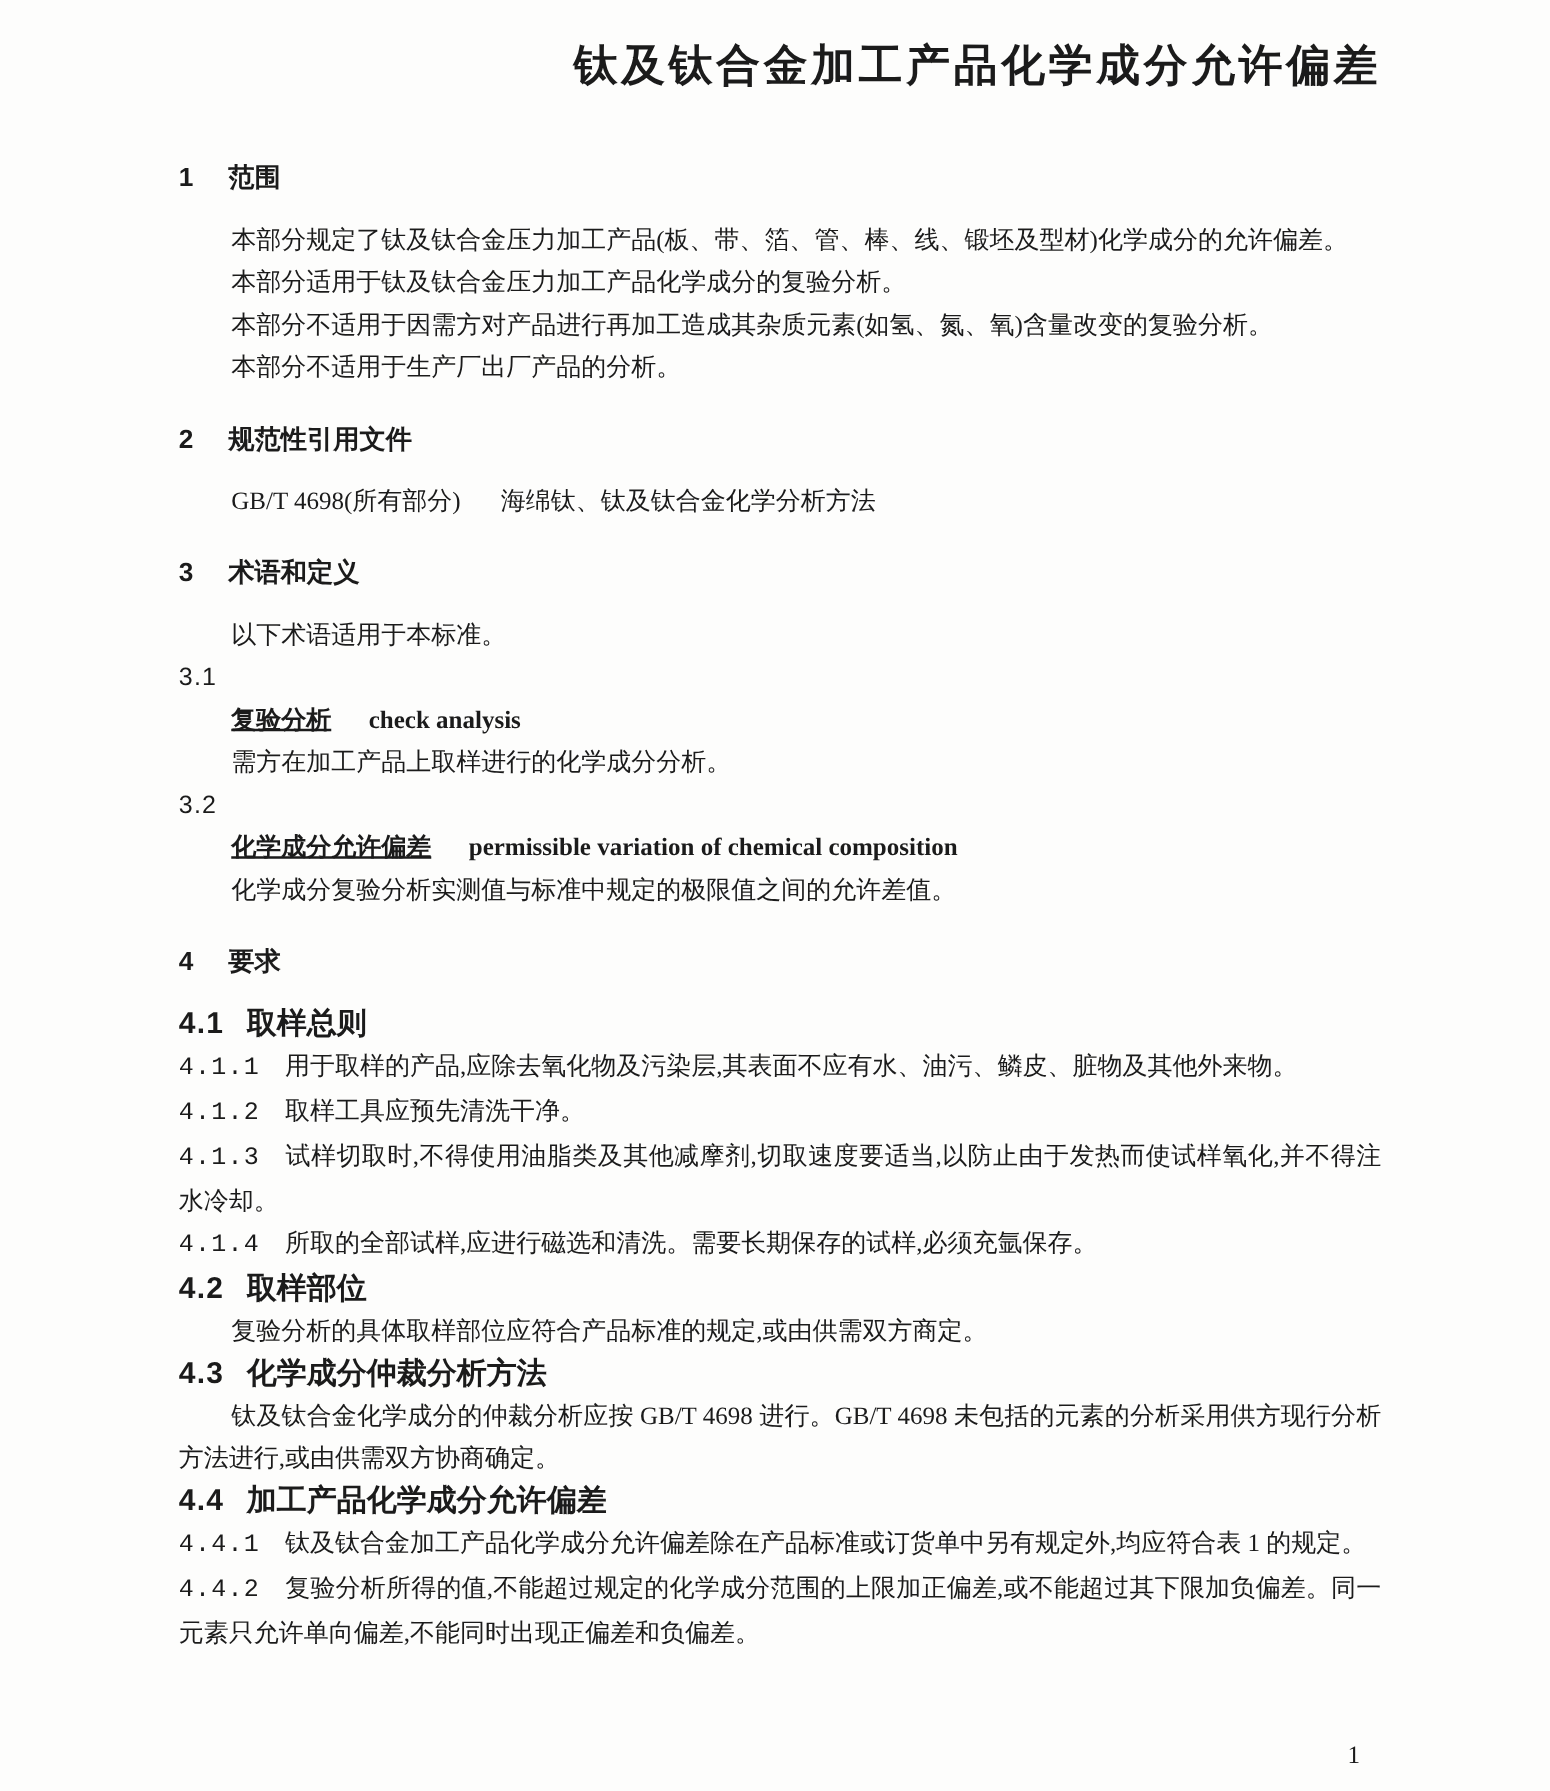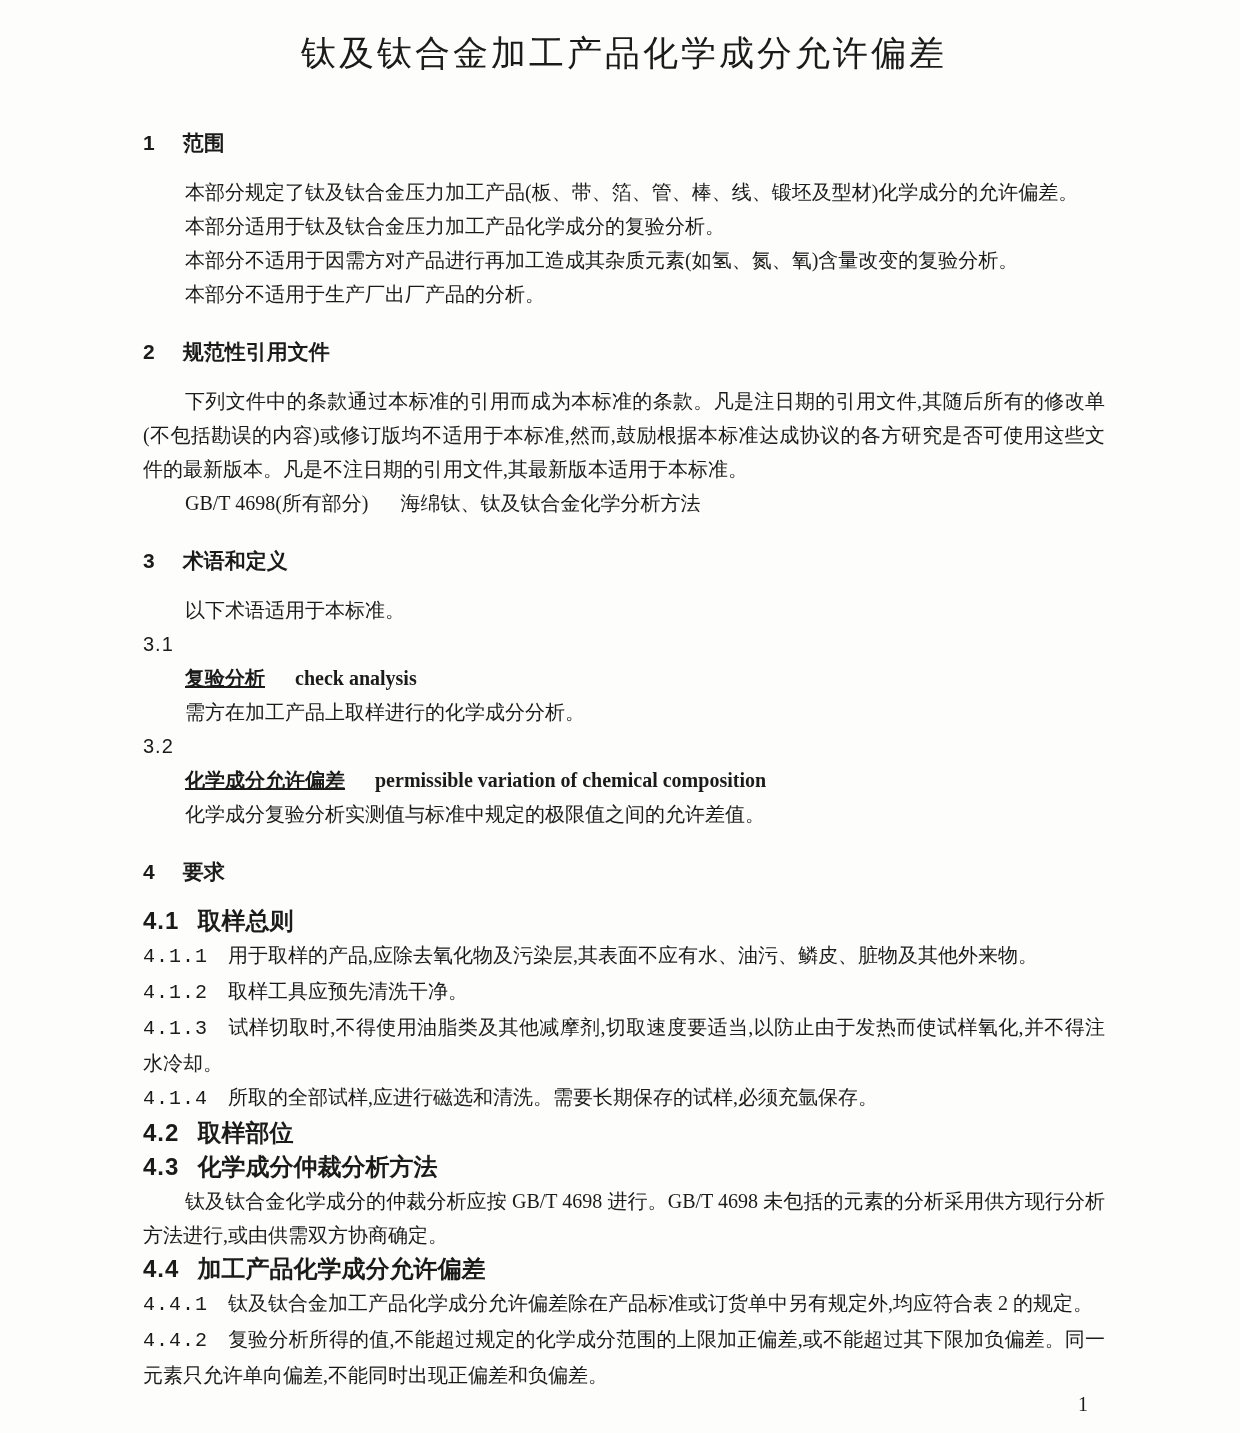--- a/index.html
+++ b/index.html
@@ -10,24 +10,24 @@
     box-sizing: border-box;
     background: #fdfdfc;
     color: #1b1b1b;
     font-family: "Liberation Serif", "DejaVu Serif", serif;
     font-size: 20px;
     padding: 30px 135px 0 143px;
     overflow: hidden;
   }
   .doc-title {
     font-family: "Liberation Sans", "DejaVu Sans", sans-serif;
-    font-weight: 400;
+    font-weight: 700;
     font-size: 35px;
     line-height: 46px;
-    text-align: center;
+    text-align: right;
     letter-spacing: 3px;
     margin: 0 0 50px 0;
   }
   .sec-heading {
     font-family: "Liberation Sans", "DejaVu Sans", sans-serif;
     font-weight: 700;
     font-size: 21px;
     line-height: 34px;
     margin: 24px 0 15px 0;
   }
@@ -84,21 +84,20 @@
     <span class="num">1</span><span>范围</span>
   </h2>
   <p class="body indent">本部分规定了钛及钛合金压力加工产品(板、带、箔、管、棒、线、锻坯及型材)化学成分的允许偏差。</p>
   <p class="body indent">本部分适用于钛及钛合金压力加工产品化学成分的复验分析。</p>
   <p class="body indent">本部分不适用于因需方对产品进行再加工造成其杂质元素(如氢、氮、氧)含量改变的复验分析。</p>
   <p class="body indent">本部分不适用于生产厂出厂产品的分析。</p>
 
   <h2 class="sec-heading">
     <span class="num">2</span><span>规范性引用文件</span>
   </h2>
-  <p class="body indent justify">下列文件中的条款通过本标准的引用而成为本标准的条款。凡是注日期的引用文件,其随后所有的修改单(不包括勘误的内容)或修订版均不适用于本标准,然而,鼓励根据本标准达成协议的各方研究是否可使用这些文件的最新版本。凡是不注日期的引用文件,其最新版本适用于本标准。</p>
   <p class="ref-line">
     <span class="ref-code">GB/T 4698(所有部分)</span><span>海绵钛、钛及钛合金化学分析方法</span>
   </p>
 
   <h2 class="sec-heading">
     <span class="num">3</span><span>术语和定义</span>
   </h2>
   <p class="body indent">以下术语适用于本标准。</p>
   <p class="clause-label">3.1</p>
   <p class="term-line">
@@ -127,30 +126,31 @@
   <p class="body numbered justify">
     <span class="num">4.1.3</span><span>试样切取时,不得使用油脂类及其他减摩剂,切取速度要适当,以防止由于发热而使试样氧化,并不得注水冷却。</span>
   </p>
   <p class="body numbered">
     <span class="num">4.1.4</span><span>所取的全部试样,应进行磁选和清洗。需要长期保存的试样,必须充氩保存。</span>
   </p>
 
   <h3 class="sub-heading">
     <span class="num">4.2</span><span>取样部位</span>
   </h3>
+  <p class="body indent">复验分析的具体取样部位应符合产品标准的规定,或由供需双方商定。</p>
 
   <h3 class="sub-heading">
     <span class="num">4.3</span><span>化学成分仲裁分析方法</span>
   </h3>
   <p class="body indent justify">钛及钛合金化学成分的仲裁分析应按 GB/T 4698 进行。GB/T 4698 未包括的元素的分析采用供方现行分析方法进行,或由供需双方协商确定。</p>
 
   <h3 class="sub-heading">
     <span class="num">4.4</span><span>加工产品化学成分允许偏差</span>
   </h3>
   <p class="body numbered justify">
-    <span class="num">4.4.1</span><span>钛及钛合金加工产品化学成分允许偏差除在产品标准或订货单中另有规定外,均应符合表 2 的规定。</span>
+    <span class="num">4.4.1</span><span>钛及钛合金加工产品化学成分允许偏差除在产品标准或订货单中另有规定外,均应符合表 1 的规定。</span>
   </p>
   <p class="body numbered justify">
     <span class="num">4.4.2</span><span>复验分析所得的值,不能超过规定的化学成分范围的上限加正偏差,或不能超过其下限加负偏差。同一元素只允许单向偏差,不能同时出现正偏差和负偏差。</span>
   </p>
 
   <div class="page-number">1</div>
 </div>
 
 </body></html>

